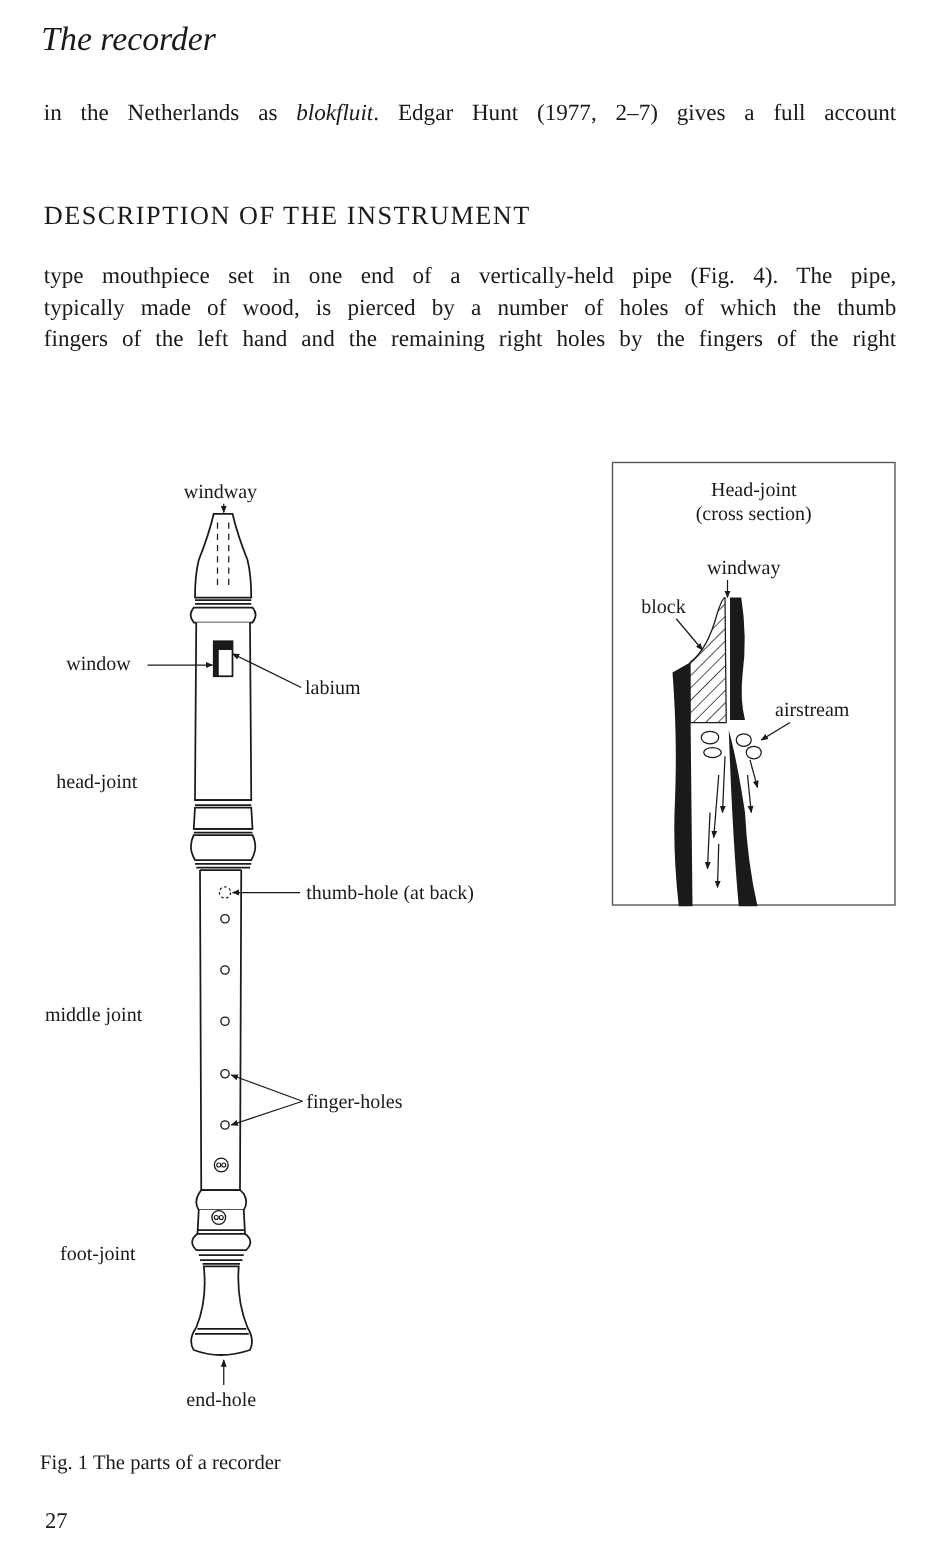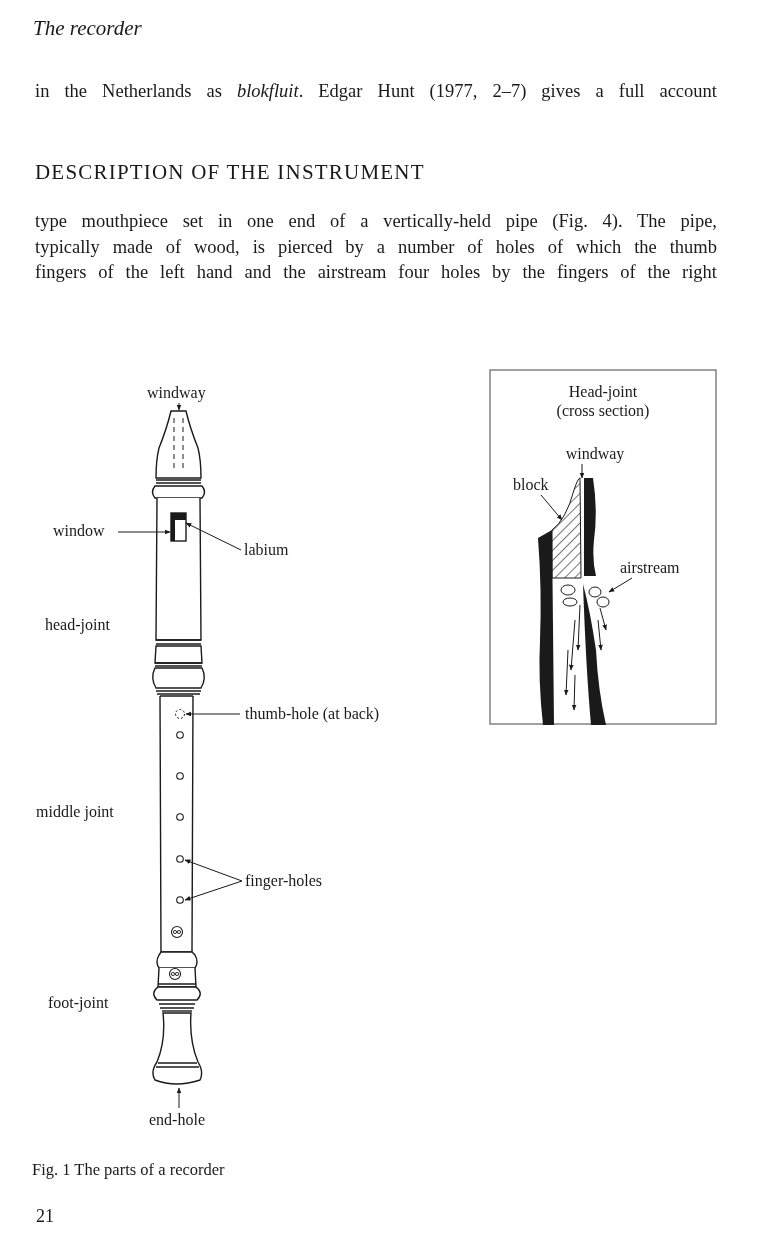--- a/index.html
+++ b/index.html
@@ -12,21 +12,21 @@
     height: 1245px;
     position: relative;
     overflow: hidden;
     font-family: "Liberation Serif", "DejaVu Serif", serif;
     color: #1a1a1a;
   }
   .running-head {
     position: absolute;
     left: 33px;
     top: 16px;
-    font-size: 21px;
+    font-size: 27px;
     font-style: italic;
   }
   .para {
     position: absolute;
     left: 35px;
     width: 682px;
     font-size: 18.5px;
     line-height: 25.5px;
     text-align: justify;
     text-align-last: left;
@@ -75,21 +75,21 @@
 
 <div class="para para1">
   <span class="line first"><span>in the Netherlands as </span><i>blokfluit</i><span>. Edgar Hunt (1977, 2–7) gives a full account</span></span>
 </div>
 
 <div class="section-heading">DESCRIPTION OF THE INSTRUMENT</div>
 
 <div class="para para2">
   <span class="line">type mouthpiece set in one end of a vertically-held pipe (Fig. 4). The pipe,</span>
   <span class="line">typically made of wood, is pierced by a number of holes of which the thumb</span>
-  <span class="line">fingers of the left hand and the airstream four holes by the fingers of the right</span>
+  <span class="line">fingers of the left hand and the remaining right holes by the fingers of the right</span>
 </div>
 
 <svg class="figure-svg" width="759" height="800" viewBox="0 0 759 800">
   <defs>
     <marker id="arrow" viewBox="0 0 10 10" refX="9" refY="5" markerWidth="6" markerHeight="6" orient="auto-start-reverse">
       <path d="M0,1 L10,5 L0,9 z" fill="#1a1a1a"></path>
     </marker>
     <pattern id="hatch" patternUnits="userSpaceOnUse" width="7" height="7" patternTransform="rotate(45)">
       <line x1="0" y1="0" x2="0" y2="7" stroke="#1a1a1a" stroke-width="1.2"></line>
     </pattern>
@@ -205,13 +205,13 @@
       <line x1="575" y1="270" x2="571" y2="320" marker-end="url(#arrow)"></line>
       <line x1="568" y1="300" x2="566" y2="345" marker-end="url(#arrow)"></line>
       <line x1="575" y1="325" x2="574" y2="360" marker-end="url(#arrow)"></line>
       <line x1="600" y1="258" x2="606" y2="280" marker-end="url(#arrow)"></line>
       <line x1="598" y1="270" x2="601" y2="300" marker-end="url(#arrow)"></line>
     </g>
   </g>
 </svg>
 
 <div class="caption">Fig. 1  The parts of a recorder</div>
-<div class="page-number">21</div>
+<div class="page-number">27</div>
 
 </body></html>

